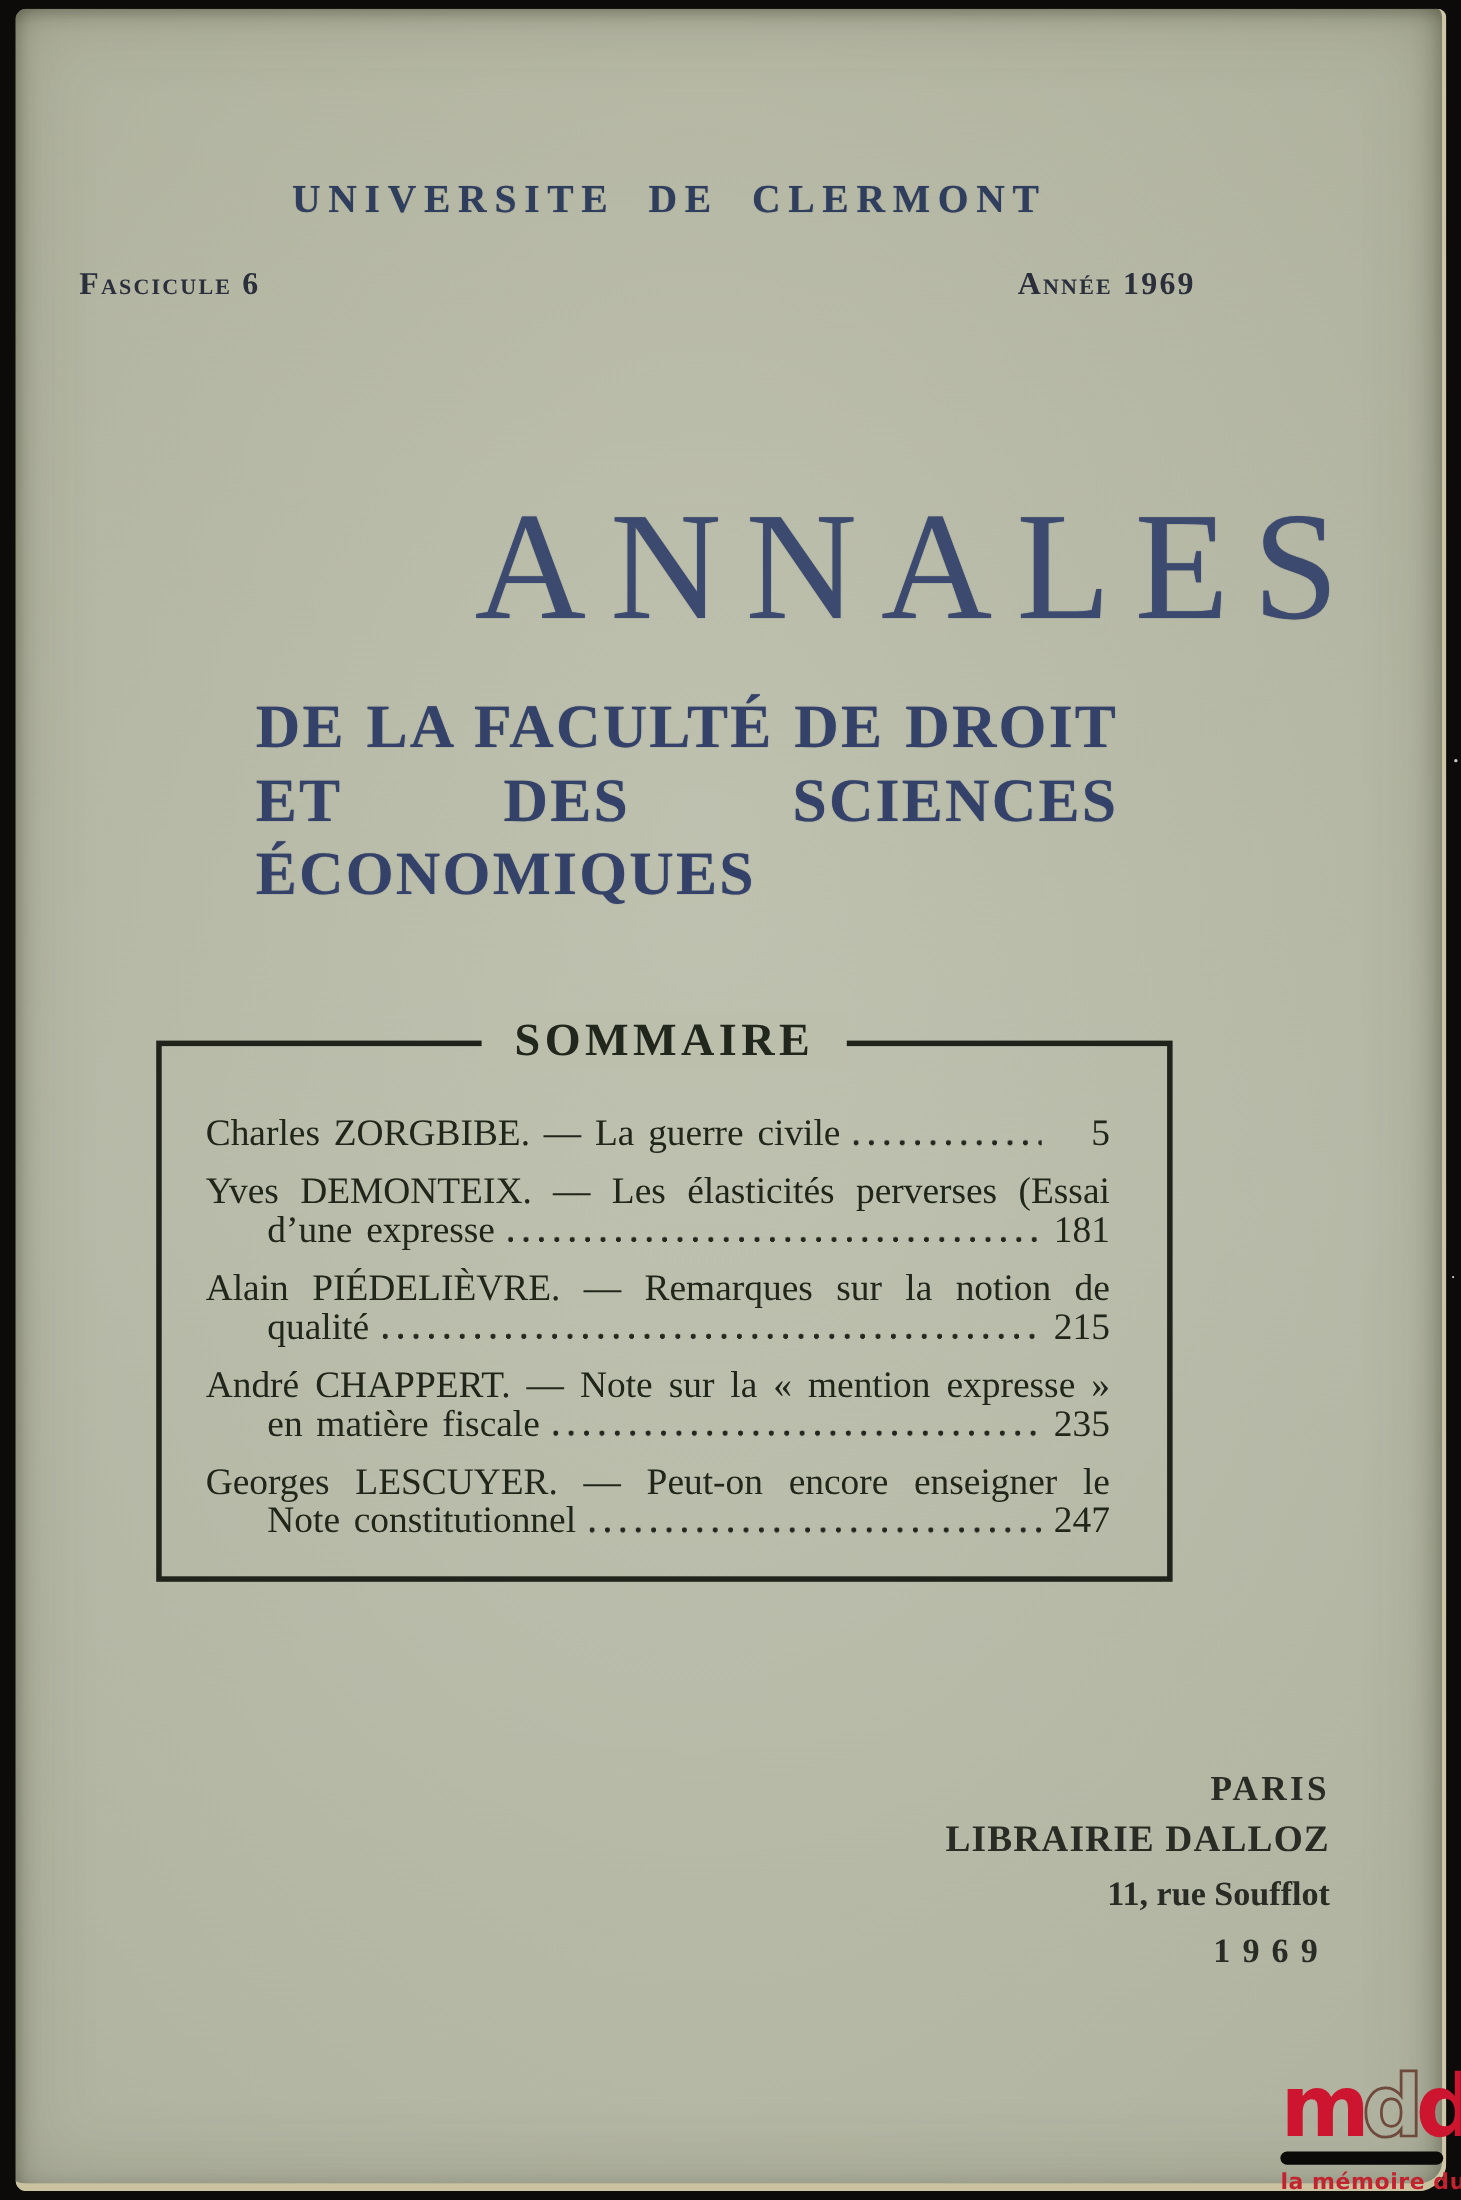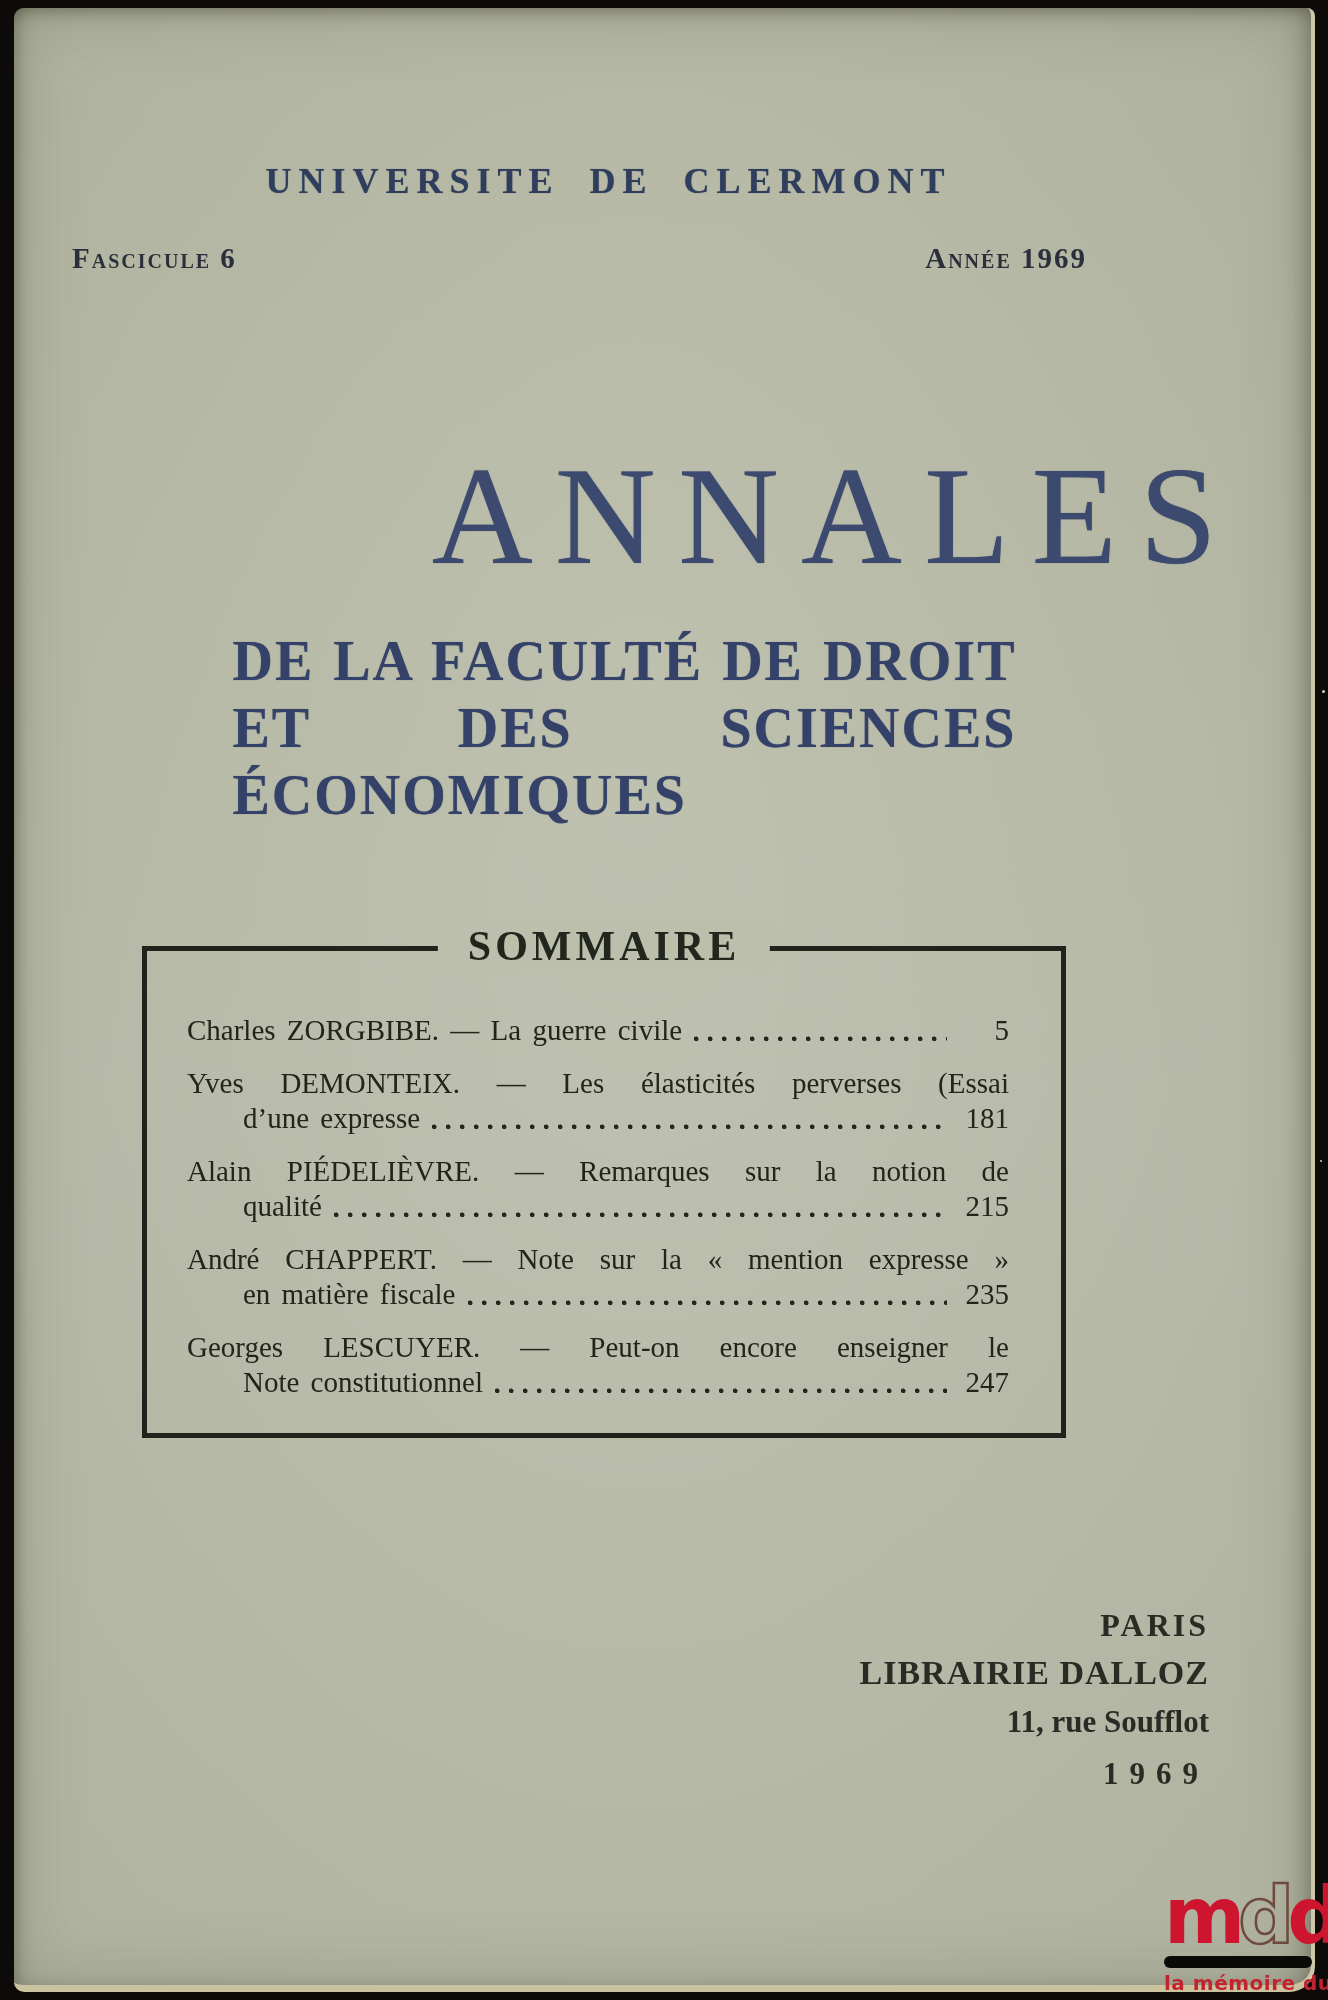--- a/index.html
+++ b/index.html
@@ -77,21 +77,21 @@
     transform:translateX(-50%);
     background:#bcbfab;
     padding:0 30px;
     font-size:42px; font-weight:bold; letter-spacing:4px;
     color:#22271d; line-height:52px;
     white-space:nowrap;
   }
   .toc{
     position:absolute; left:0; top:0; width:100%; height:100%;
     padding:62px 52px 20px 40px; box-sizing:border-box;
-    font-size:29px; color:#21261b; line-height:35px;
+    font-size:34px; color:#21261b; line-height:35px;
   }
   .toc-entry{margin-bottom:18px;}
   .toc-row{display:flex; align-items:baseline;}
   .toc-l1j{text-align:justify; text-align-last:justify; word-spacing:4px;}
   .toc-cont{padding-left:56px; white-space:nowrap; word-spacing:4px;}
   .toc-text{white-space:nowrap; word-spacing:4px;}
   .leader{
     flex:1 1 auto; height:6px; align-self:flex-end;
     margin:0 10px 6px 12px;
     background-image:radial-gradient(circle at 2.2px 2.8px, #23271e 2.1px, rgba(0,0,0,0) 2.6px);

